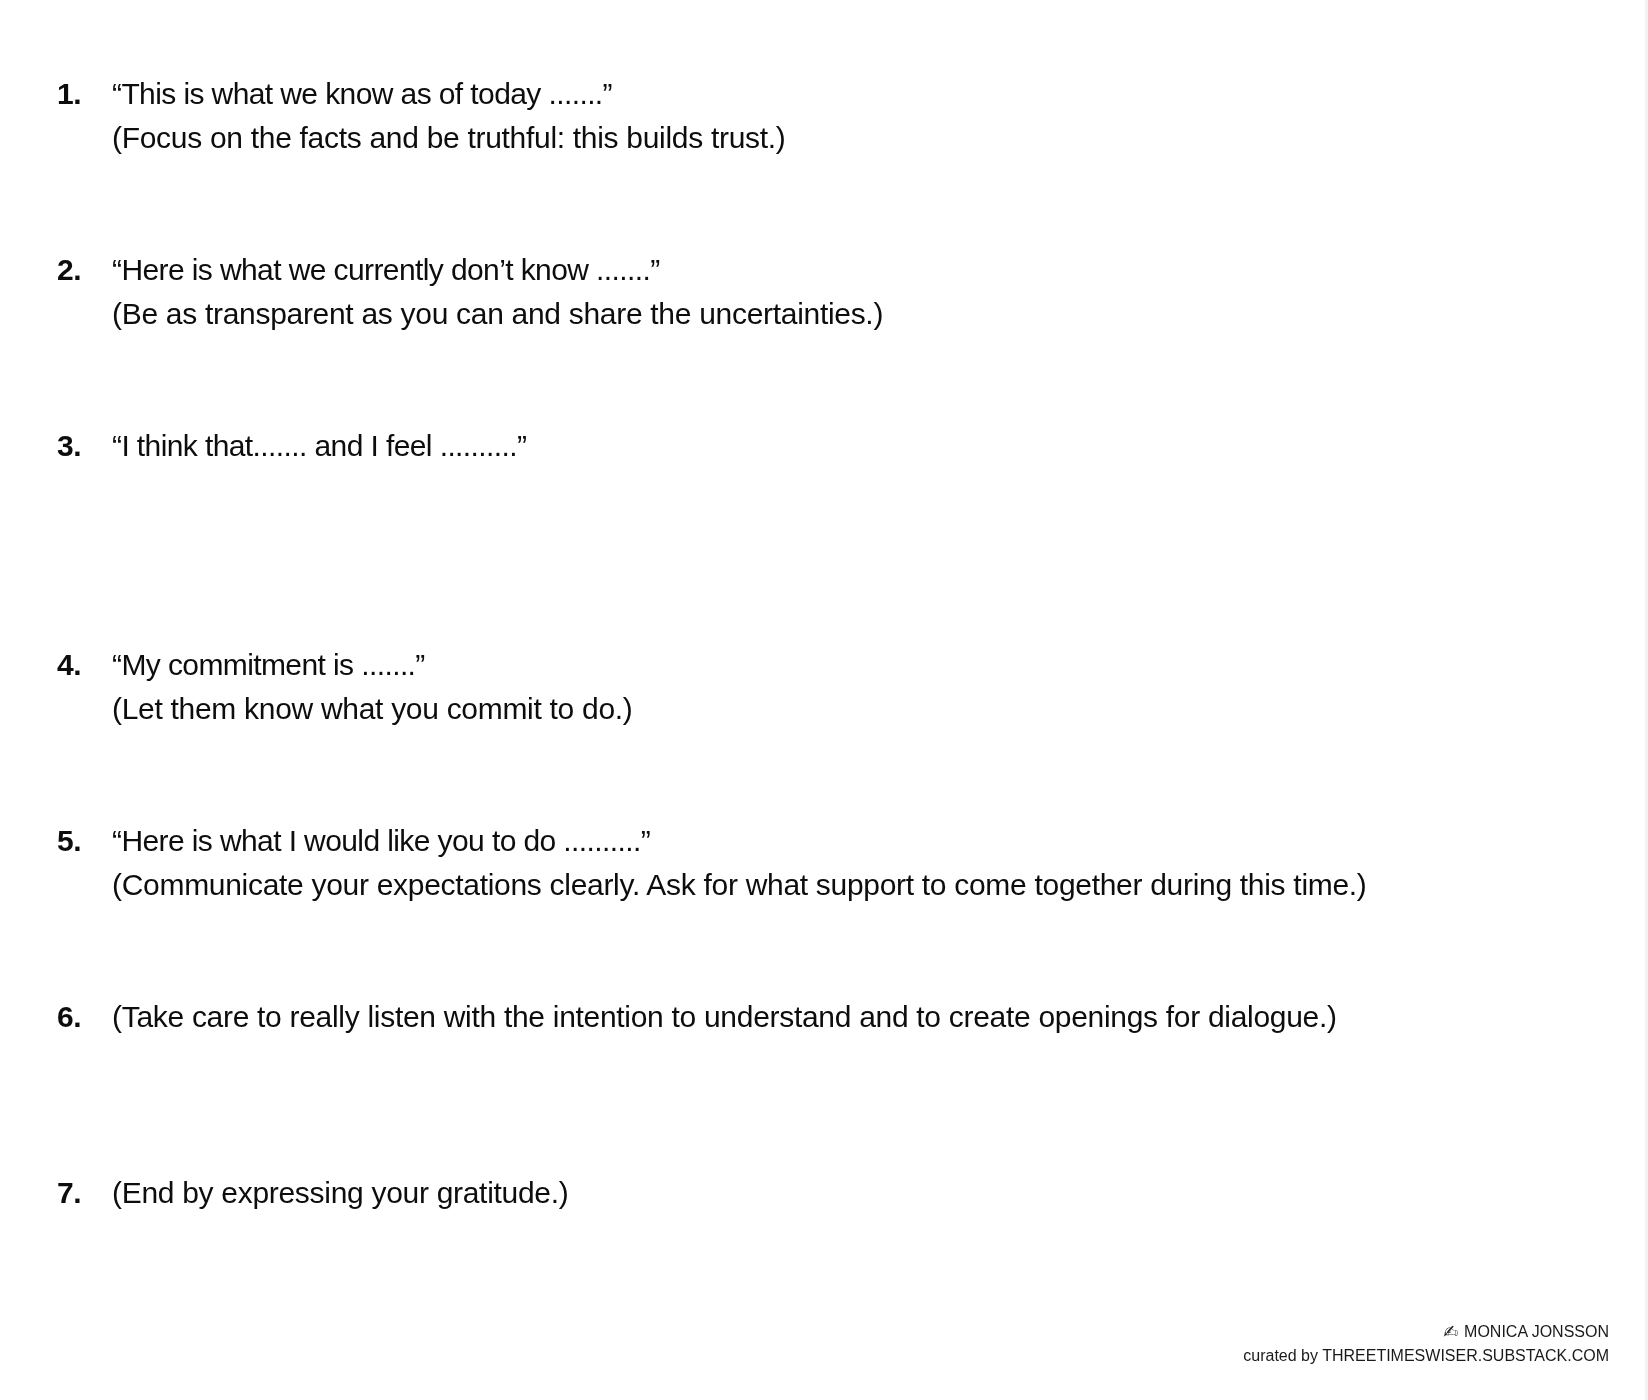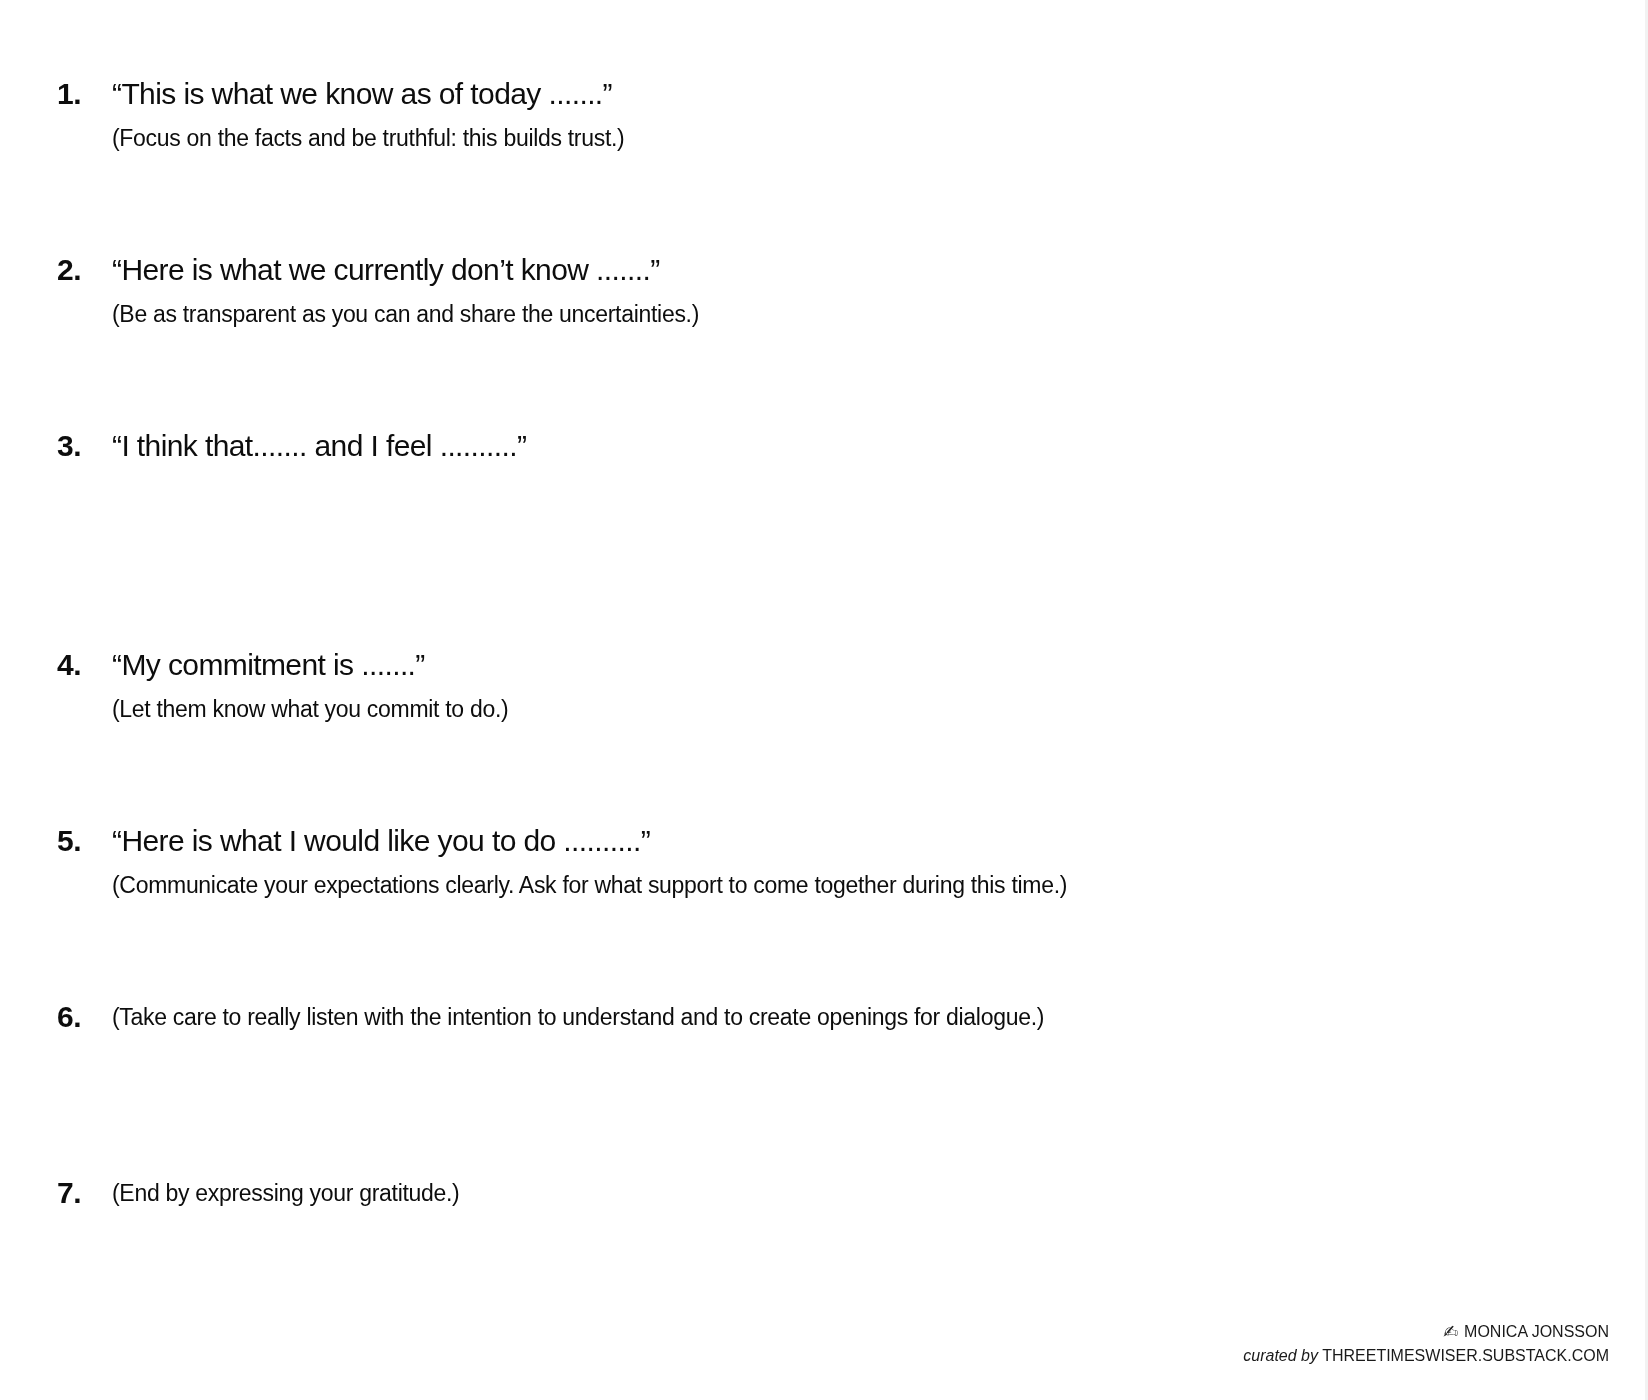--- a/index.html
+++ b/index.html
@@ -50,21 +50,21 @@
       width: 1488px;
     }
     .title {
       font-size: 30px;
       font-weight: normal;
       line-height: 44px;
       letter-spacing: -0.6px;
       white-space: nowrap;
     }
     .desc {
-      font-size: 23px;
+      font-size: 30px;
       font-weight: normal;
       line-height: 44px;
       letter-spacing: -0.3px;
       text-align: justify;
     }
     .desc.single {
       white-space: nowrap;
     }
     .footer {
       position: absolute;
@@ -80,21 +80,20 @@
       justify-content: flex-end;
       align-items: center;
       gap: 6px;
     }
     .footer .pen-icon {
       font-size: 18px;
       line-height: 20px;
       color: #222;
     }
     .footer .curated-label {
-      font-style: italic;
       margin-top: 6px;
     }
   </style>
 </head>
 <body>
 
 <div class="right-strip"></div>
 
 <div class="list">
 

